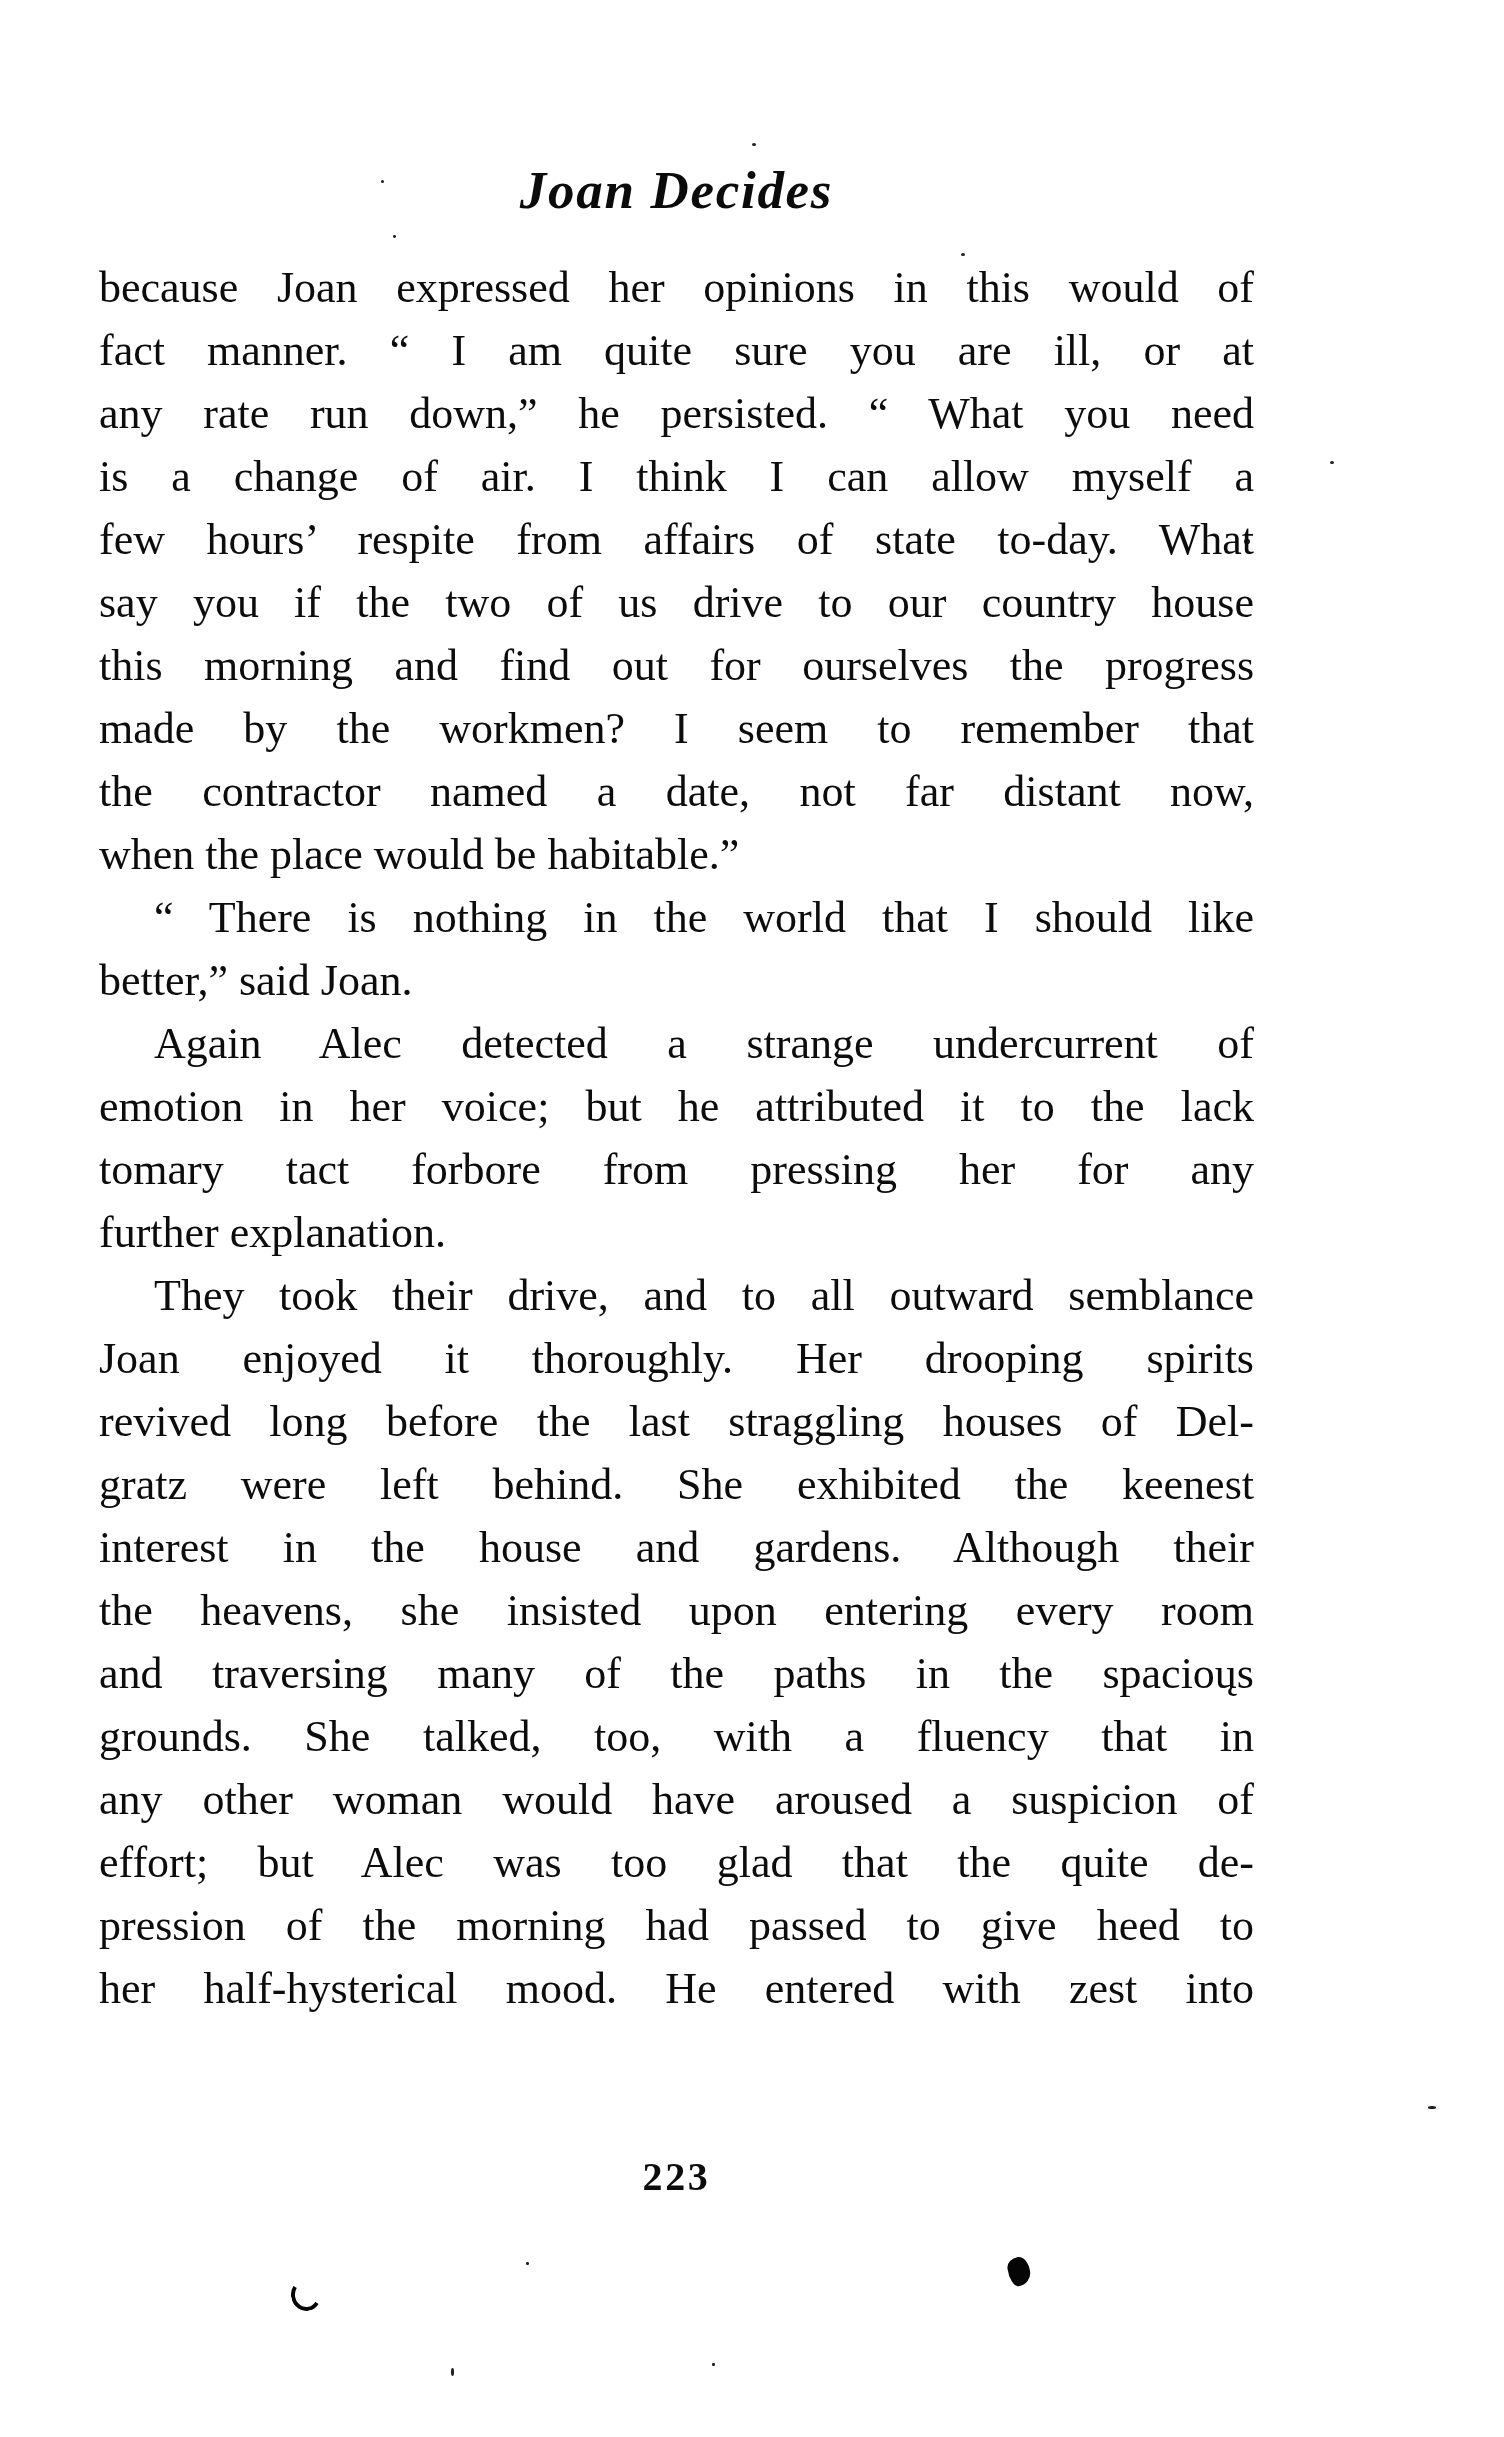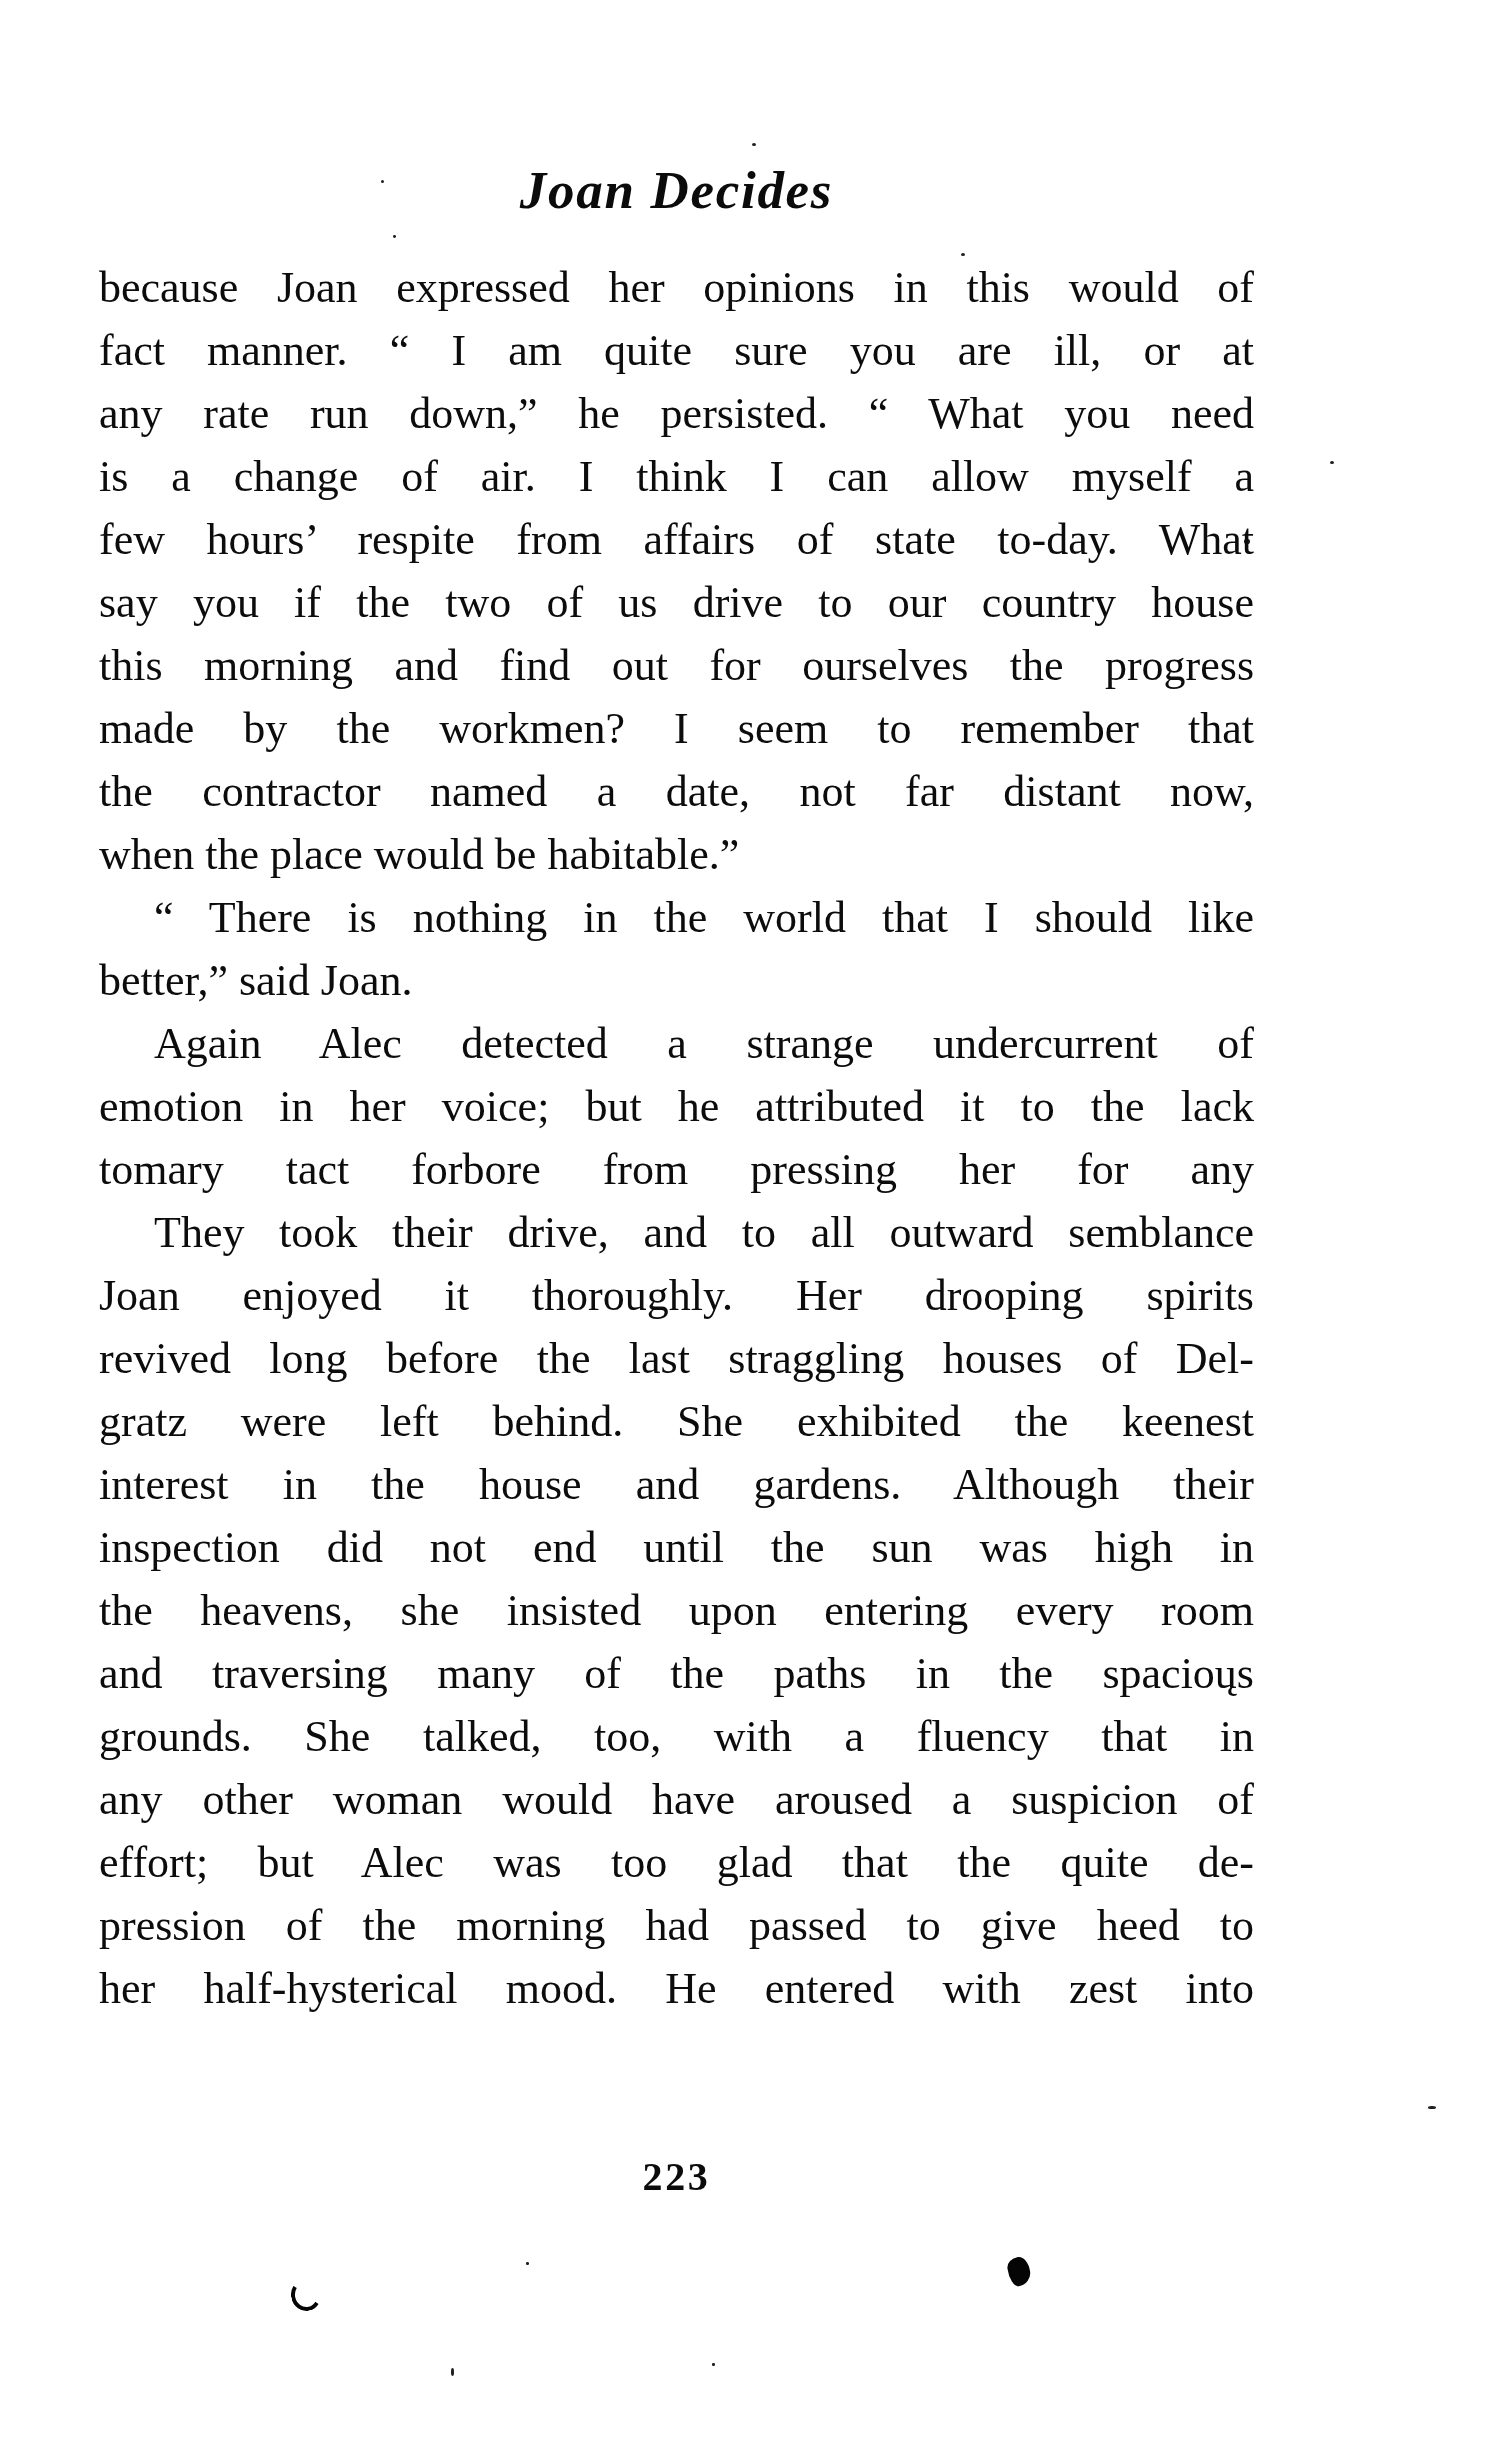--- a/index.html
+++ b/index.html
@@ -106,26 +106,26 @@
       <div class="line">say you if the two of us drive to our country house</div>
       <div class="line">this morning and find out for ourselves the progress</div>
       <div class="line">made by the workmen?  I seem to remember that</div>
       <div class="line">the contractor named a date, not far distant now,</div>
       <div class="line last">when the place would be habitable.”</div>
       <div class="line indent">“ There is nothing in the world that I should like</div>
       <div class="line last">better,” said Joan.</div>
       <div class="line indent">Again Alec detected a strange undercurrent of</div>
       <div class="line">emotion in her voice; but he attributed it to the lack</div>
       <div class="line">tomary tact forbore from pressing her for any</div>
+      <div class="line last">further explanation.</div>
       <div class="line indent">They took their drive, and to all outward semblance</div>
       <div class="line">Joan enjoyed it thoroughly.  Her drooping spirits</div>
       <div class="line">revived long before the last straggling houses of Del-</div>
       <div class="line">gratz were left behind.  She exhibited the keenest</div>
       <div class="line">interest in the house and gardens.  Although their</div>
-      <div class="line">inspection did not end until the sun was high in</div>
       <div class="line">the heavens, she insisted upon entering every room</div>
       <div class="line">and traversing many of the paths in the spacioųs</div>
       <div class="line">grounds.  She talked, too, with a fluency that in</div>
       <div class="line">any other woman would have aroused a suspicion of</div>
       <div class="line">effort; but Alec was too glad that the quite de-</div>
       <div class="line">pression of the morning had passed to give heed to</div>
       <div class="line">her half-hysterical mood.  He entered with zest into</div>
     </div>
 
   <div class="folio">223</div>

